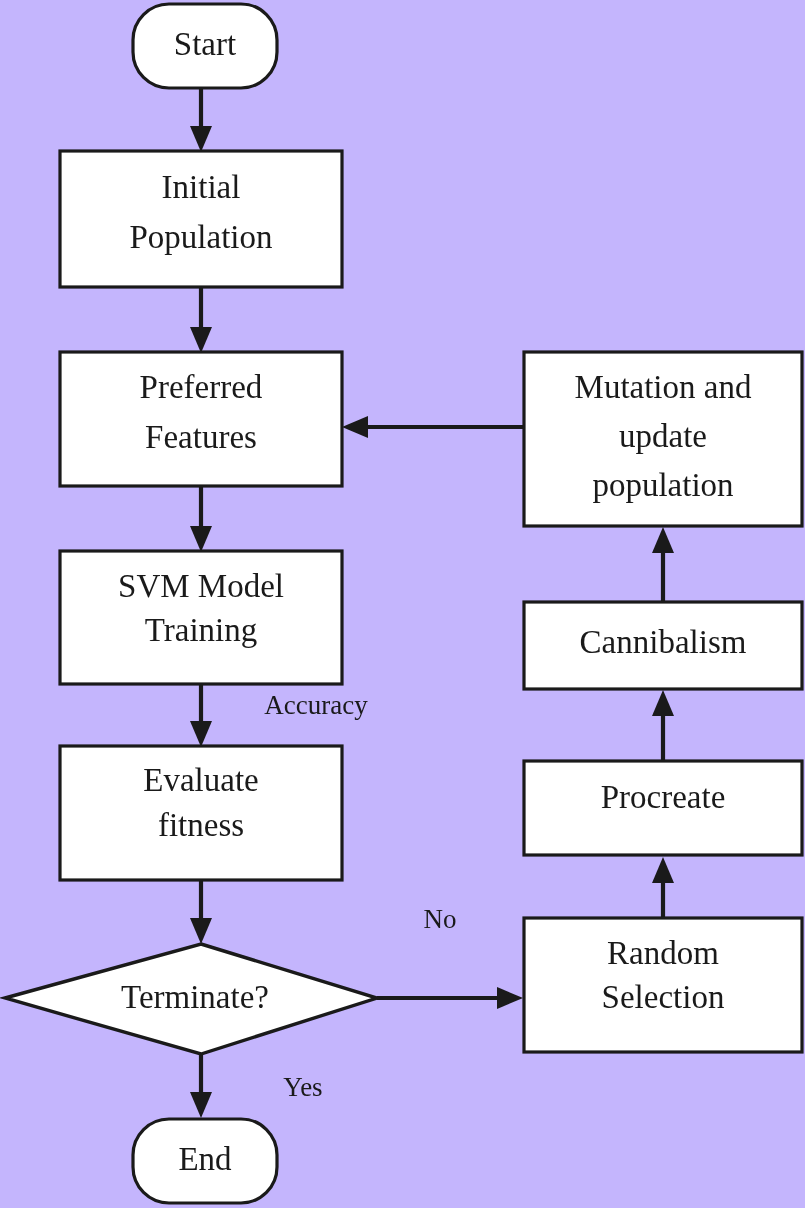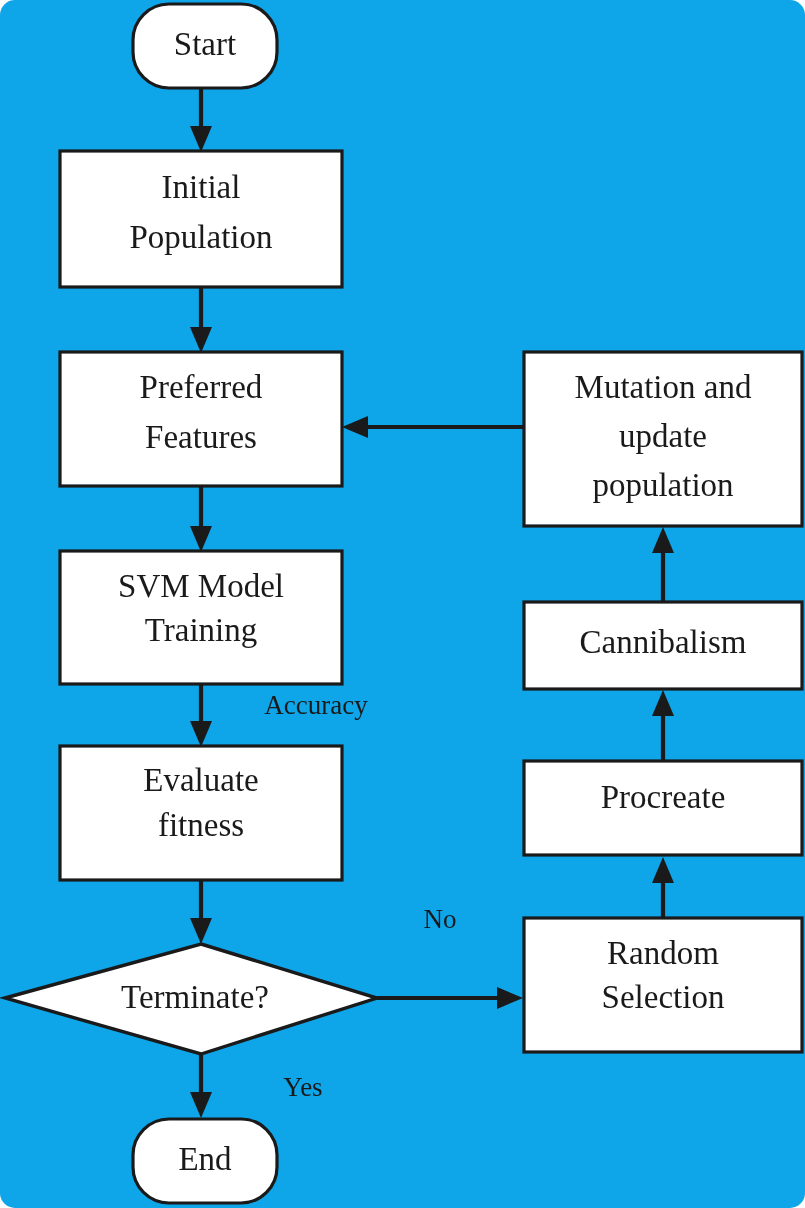--- a/index.html
+++ b/index.html
@@ -4,24 +4,23 @@
 <style>
   html, body {
     margin: 0;
     padding: 0;
     background: #ffffff;
   }
   #canvas {
     position: relative;
     width: 805px;
     height: 1208px;
-    background: #0ea5e9;
+    background: #c4b5fd;
     overflow: hidden;
     font-family: "Liberation Serif", "DejaVu Serif", serif;
-    border-radius: 15px;
   }
   svg.flow {
     position: absolute;
     top: 0;
     left: 0;
     width: 805px;
     height: 1208px;
     display: block;
   }
   .shape {

